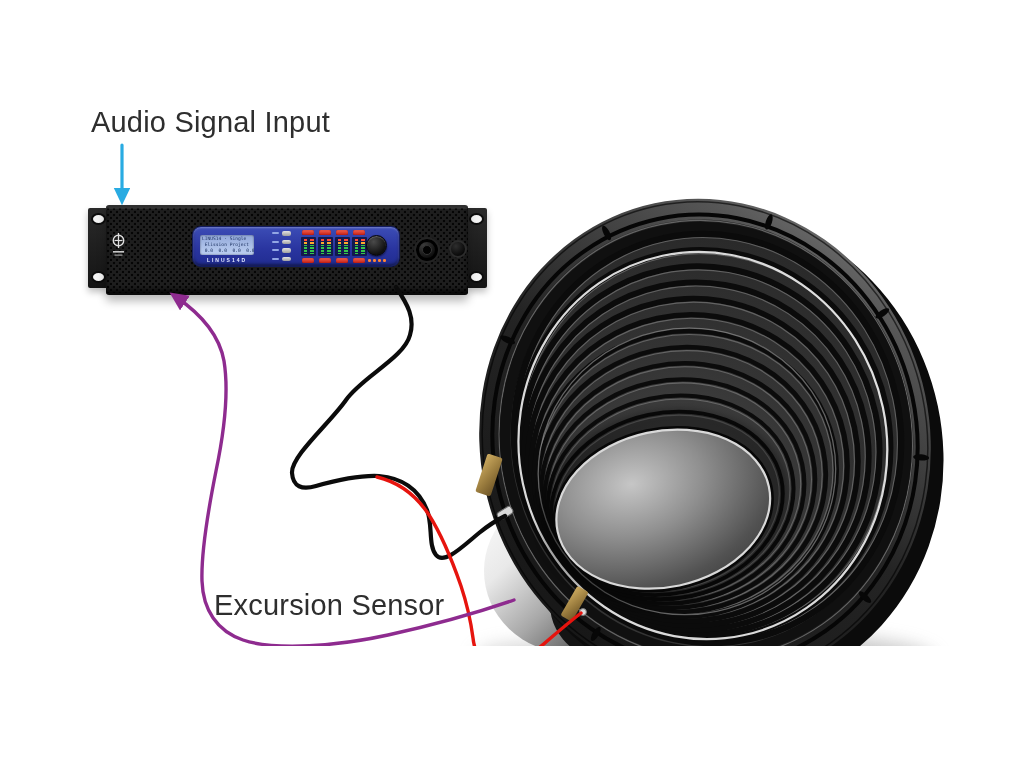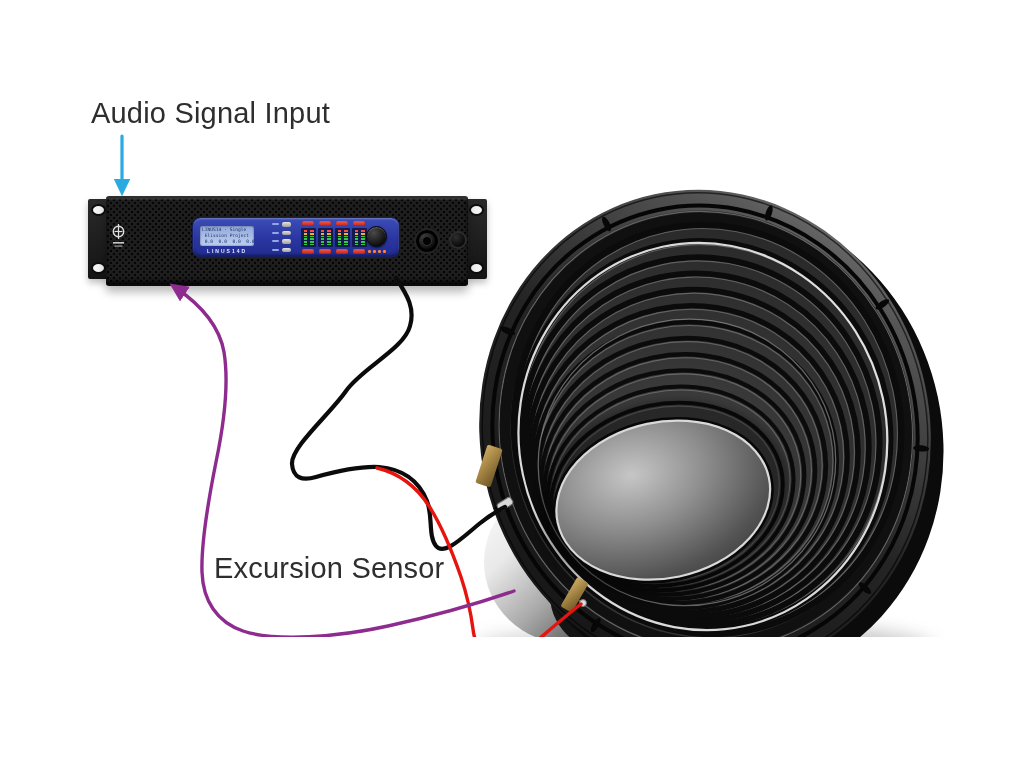--- a/index.html
+++ b/index.html
@@ -1,21 +1,21 @@
 <!DOCTYPE html>
 <html><head>
 <meta charset="utf-8">
 <style>
   html,body{margin:0;padding:0;background:#fff;}
   .stage{position:relative;width:1024px;height:637px;background:#ffffff;overflow:hidden;
-         font-family:"Liberation Sans", sans-serif;}
+         font-family:"Liberation Sans", sans-serif;margin-top:9px;}
   
   .label{position:absolute;color:#2e2e2e;font-size:29px;font-weight:300;letter-spacing:.2px;white-space:nowrap;}
   .label-audio{left:91px;top:97px;}
-  .label-excursion{left:214px;top:552px;}
+  .label-excursion{left:214px;top:580px;}
 
   
   .amp{position:absolute;left:0;top:0;}
   .ear{position:absolute;width:21px;height:80px;background:linear-gradient(180deg,#2a2a2a,#141414);border-radius:2px;top:199px;box-shadow:0 4px 7px rgba(0,0,0,.25);}
   .ear-l{left:88px;}
   .ear-r{left:466px;}
   .screw{position:absolute;width:11px;height:8px;border-radius:50%;background:#f4f4f4;border:2px solid #0d0d0d;left:3px;}
   .screw.top{top:5px;} .screw.bot{top:63px;}
   .amp-body{position:absolute;left:106px;top:196px;width:362px;height:86px;border-radius:3px;
      background-color:#1e1e1e;

